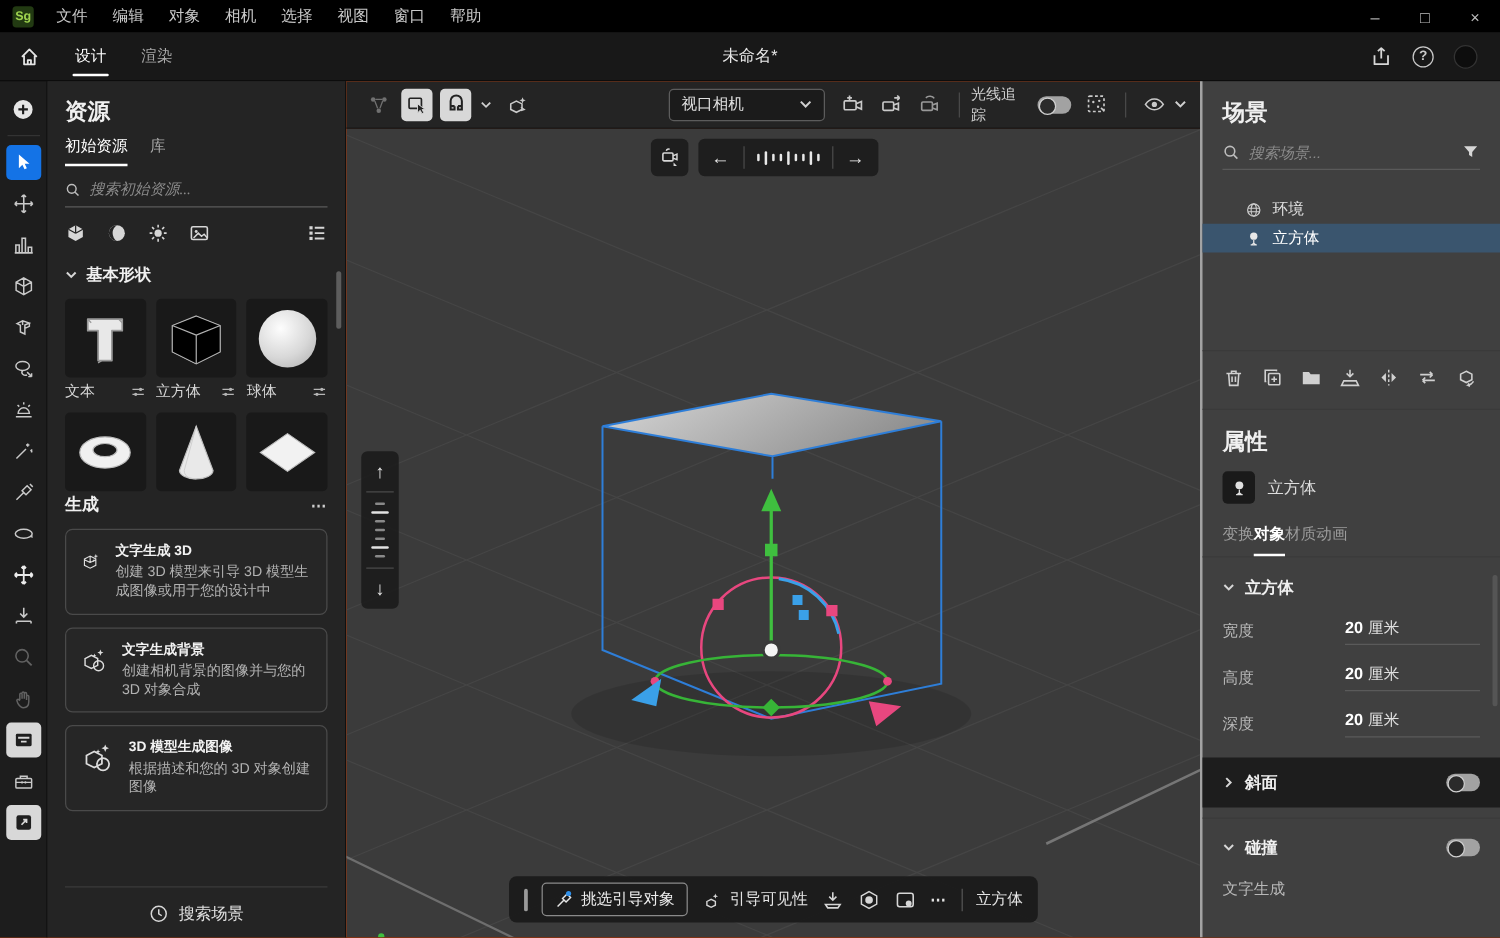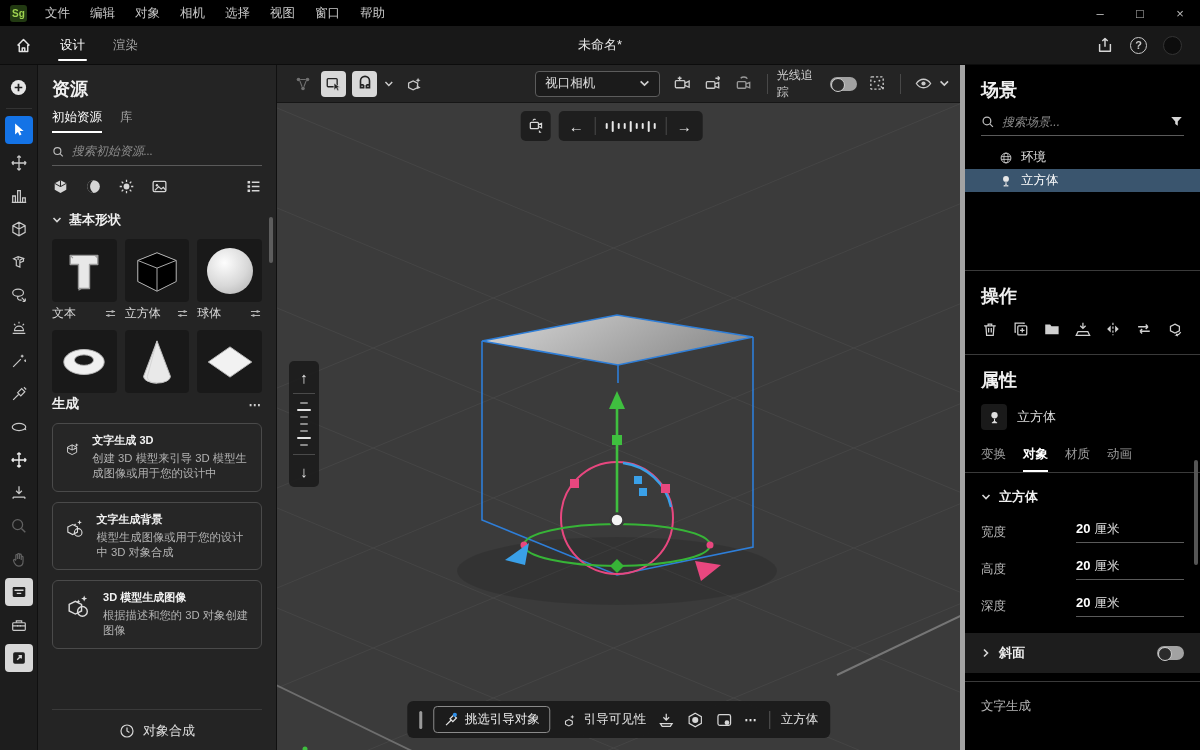--- a/index.html
+++ b/index.html
@@ -78,32 +78,32 @@
 .vssep{width:22px;height:1px;background:#4a4a4a}
 .vticks{display:flex;flex-direction:column;align-items:center;gap:5px;padding:8px 0}
 .vtick{height:2px;background:#e2e2e2;border-radius:1px}
 .vtick.dimk{opacity:.55}
 .vbot{position:absolute;bottom:12px;left:50%;transform:translateX(-50%);display:flex;align-items:center;gap:11px;background:rgba(26,26,26,.93);border-radius:6px;padding:5px 12px;z-index:4;white-space:nowrap}
 .vbot .handle{width:3px;height:18px;background:#9a9a9a;border-radius:2px}
 .pickbtn{display:flex;align-items:center;gap:6px;border:1px solid #8a8a8a;border-radius:4px;padding:4px 9px;color:#eee}
 .vbot .lbl{color:#e3e3e3}
 .vbot .sep{width:1px;height:18px;background:#555}
 
-.rpanel{width:240px;background:#000000;border-left:5px solid #a3a3a3;display:flex;flex-direction:column;position:relative;font-size:12.5px}
+.rpanel{width:240px;background:#404040;border-left:2px solid #a3a3a3;display:flex;flex-direction:column;position:relative;font-size:12.5px}
 .rsec{padding:13px 16px 0}
 .rsearch{display:flex;align-items:center;gap:7px;border-bottom:1px solid #5a5a5a;padding:10px 0 6px;margin:2px 16px 0}
 .rsearch input{background:transparent;border:none;outline:none;color:#ddd;font-size:12px;flex:1;font-family:inherit}
 .rsearch input::placeholder{font-style:italic;color:#8b8b8b}
 .sitem{display:flex;align-items:center;gap:8px;height:23px;padding-left:34px;color:#e2e2e2}
 .sitem.sel{background:#3a556e;color:#fff}
 .rdiv{height:1px;background:#3a3a3a;margin-top:14px}
 .ops{display:flex;align-items:center;gap:13px;padding:12px 16px 2px}
 .objrow{display:flex;align-items:center;gap:10px;padding:12px 16px 0}
 .objbox{width:26px;height:26px;background:#1a1a1a;border-radius:4px;display:flex;align-items:center;justify-content:center}
-.ptabs{display:flex;gap:17px;padding:16px 16px 0;border-bottom:1px solid #3a3a3a}
+.ptabs{display:flex;padding:16px 16px 0;border-bottom:1px solid #3a3a3a}
 .ptab{padding-bottom:9px;color:#9c9c9c;position:relative}
 .ptab.active{color:#fff;font-weight:bold}
 .ptab.active::after{content:"";position:absolute;left:0;right:0;bottom:0;height:2px;background:#fff}
 .secline{display:flex;align-items:center;gap:8px;font-weight:bold;font-size:13px;color:#f0f0f0;padding:15px 16px 0}
 .prow{display:flex;align-items:center;justify-content:space-between;padding:0 16px;margin-top:15px}
 .prow .plabel{color:#b8b8b8}
 .pval{width:108px;border-bottom:1px solid #5a5a5a;padding-bottom:4px;text-align:left;color:#fff}
 .pval b{font-size:13px}
 .pval .unit{color:#e0e0e0;margin-left:4px}
 .bevel{display:flex;align-items:center;gap:8px;background:#1d1d1d;margin-top:16px;padding:11px 16px;font-weight:bold;color:#f0f0f0;font-size:13px}
@@ -386,40 +386,40 @@
       </div>
     </div>
     <div class="card">
       <svg class="ic" width="34" height="34" viewBox="0 0 34 34">
           <path d="M7 14l7-3.5 7 3.5v7.5L14 25l-7-3.5z" stroke="#dcdcdc" fill="none" stroke-width="1.6"></path>
           <circle cx="22" cy="22" r="5.5" stroke="#dcdcdc" fill="none" stroke-width="1.6"></circle>
           <path d="M24 4l1 2.4L27.4 7.4 25 8.4l-1 2.4-1-2.4-2.4-1L23 6.4zM17.5 8.5l.6 1.5 1.5.6-1.5.6-.6 1.5-.6-1.5-1.5-.6 1.5-.6z" fill="#dcdcdc" stroke="none"></path>
         </svg>
       <div>
         <div class="card-t">文字生成背景</div>
-        <div class="card-d">模型生成图像或用于您的设计中 3D 对象合成</div>
+        <div class="card-d">创建相机背景的图像并与您的 3D 对象合成</div>
       </div>
     </div>
     <div class="card">
       <svg class="ic" width="34" height="34" viewBox="0 0 34 34">
           <path d="M7 14l7-3.5 7 3.5v7.5L14 25l-7-3.5z" stroke="#dcdcdc" fill="none" stroke-width="1.6"></path>
           <circle cx="22" cy="22" r="5.5" stroke="#dcdcdc" fill="none" stroke-width="1.6"></circle>
           <path d="M24 4l1 2.4L27.4 7.4 25 8.4l-1 2.4-1-2.4-2.4-1L23 6.4zM17.5 8.5l.6 1.5 1.5.6-1.5.6-.6 1.5-.6-1.5-1.5-.6 1.5-.6z" fill="#dcdcdc" stroke="none"></path>
         </svg>
       <div>
         <div class="card-t">3D 模型生成图像</div>
         <div class="card-d">根据描述和您的 3D 对象创建图像</div>
       </div>
     </div>
     <div class="history">
       <svg class="ic" width="16" height="16" viewBox="0 0 20 20">
           <circle cx="10" cy="10" r="7.5" stroke="#d6d6d6" fill="none" stroke-width="1.5"></circle>
           <path d="M10 5.5V10l3 2" stroke="#d6d6d6" fill="none" stroke-width="1.5"></path>
         </svg>
-      <span>对象合成</span>
+      <span>搜索场景</span>
     </div>
     <div class="ascroll"></div>
   </div>
 
   <div class="viewport">
     <svg width="683" height="647" viewBox="0 0 683 647" style="position:absolute;top:38px;left:0">
       <defs>
         <linearGradient id="topface" x1="0" y1="0" x2="1" y2="0.3">
           <stop offset="0" stop-color="#d8d8d8"></stop>
             <stop offset="1" stop-color="#8f8f8f"></stop>
@@ -630,41 +630,40 @@
     <div class="rsearch">
       <svg class="ic" width="14" height="14" viewBox="0 0 20 20">
           <circle cx="8.5" cy="8.5" r="5.5" stroke="#bdbdbd" fill="none" stroke-width="1.8"></circle>
           <path d="M12.7 12.7 17 17" stroke="#bdbdbd" stroke-width="1.8"></path>
         </svg>
       <input placeholder="搜索场景..." style="">
       <svg class="ic" width="15" height="15" viewBox="0 0 20 20">
           <path d="M3 4h14l-5.3 6v5.5l-3.4-2.2V10z" fill="#d6d6d6" stroke="none"></path>
         </svg>
     </div>
-    <div style="margin-top:10px">
+    <div style="margin-top:20px">
       <div class="sitem">
         <svg class="ic" width="14" height="14" viewBox="0 0 20 20">
             <circle cx="10" cy="10" r="7" stroke="#cfcfcf" fill="none" stroke-width="1.4"></circle>
             <ellipse cx="10" cy="10" rx="3" ry="7" stroke="#cfcfcf" fill="none" stroke-width="1.2"></ellipse>
             <path d="M3.5 8h13M3.5 12h13" stroke="#cfcfcf" stroke-width="1.2"></path>
           </svg>
         <span>环境</span>
       </div>
       <div class="sitem sel">
         <svg class="ic" width="14" height="14" viewBox="0 0 20 20">
             <circle cx="10" cy="7" r="4.2" fill="#e8e8e8" stroke="none"></circle>
             <path d="M10 11.5V15M6.5 17h7M10 15l-2.5 2m2.5-2 2.5 2" stroke="#e8e8e8" stroke-width="1.4" fill="none"></path>
           </svg>
         <span>立方体</span>
       </div>
     </div>
     <div style="height:64px"></div>
     <div class="rdiv"></div>
 
-    <div class="rsec"><span class="panel-h">操作</span></div>
     <div class="ops">
       <svg class="ic" width="18" height="18" viewBox="0 0 20 20">
           <path d="M5.5 6.5h9L13.7 17H6.3zM3.5 6.5h13M8 6.5V4.5h4v2M8.5 9v5M11.5 9v5" stroke="#d0d0d0" fill="none" stroke-width="1.4"></path>
         </svg>
       <svg class="ic" width="18" height="18" viewBox="0 0 20 20">
           <rect x="6.5" y="6.5" width="10" height="10" rx="1" stroke="#d0d0d0" fill="none" stroke-width="1.4"></rect>
           <path d="M4.5 13.5h-1v-10h10v1M11.5 9v5M9 11.5h5" stroke="#d0d0d0" fill="none" stroke-width="1.4"></path>
         </svg>
       <svg class="ic" width="18" height="18" viewBox="0 0 20 20">
           <path d="M2.5 5h5.5L9.5 7h8v9h-15z" fill="#d0d0d0" stroke="none"></path>
@@ -721,16 +720,23 @@
       <span class="pval"><b>20</b><span class="unit">厘米</span></span>
     </div>
     <div class="bevel">
       <svg class="ic" width="10" height="10" viewBox="0 0 10 10">
           <path d="M3 1.5 6.5 5 3 8.5" stroke="#d6d6d6" fill="none" stroke-width="1.6"></path>
         </svg>
       <span>斜面</span>
       <div class="toggle"></div>
     </div>
     <div class="rdiv" style="margin-top:8px"></div>
+    <div class="colhead">
+      <svg class="ic" width="10" height="10" viewBox="0 0 10 10">
+          <path d="M1.5 3 5 6.5 8.5 3" stroke="#d6d6d6" fill="none" stroke-width="1.6"></path>
+        </svg>
+      <span>碰撞</span>
+      <div class="toggle"></div>
+    </div>
     <div class="coltype">文字生成</div>
     <div class="rscroll"></div>
   </div>
 </div>
 
 </body></html>

